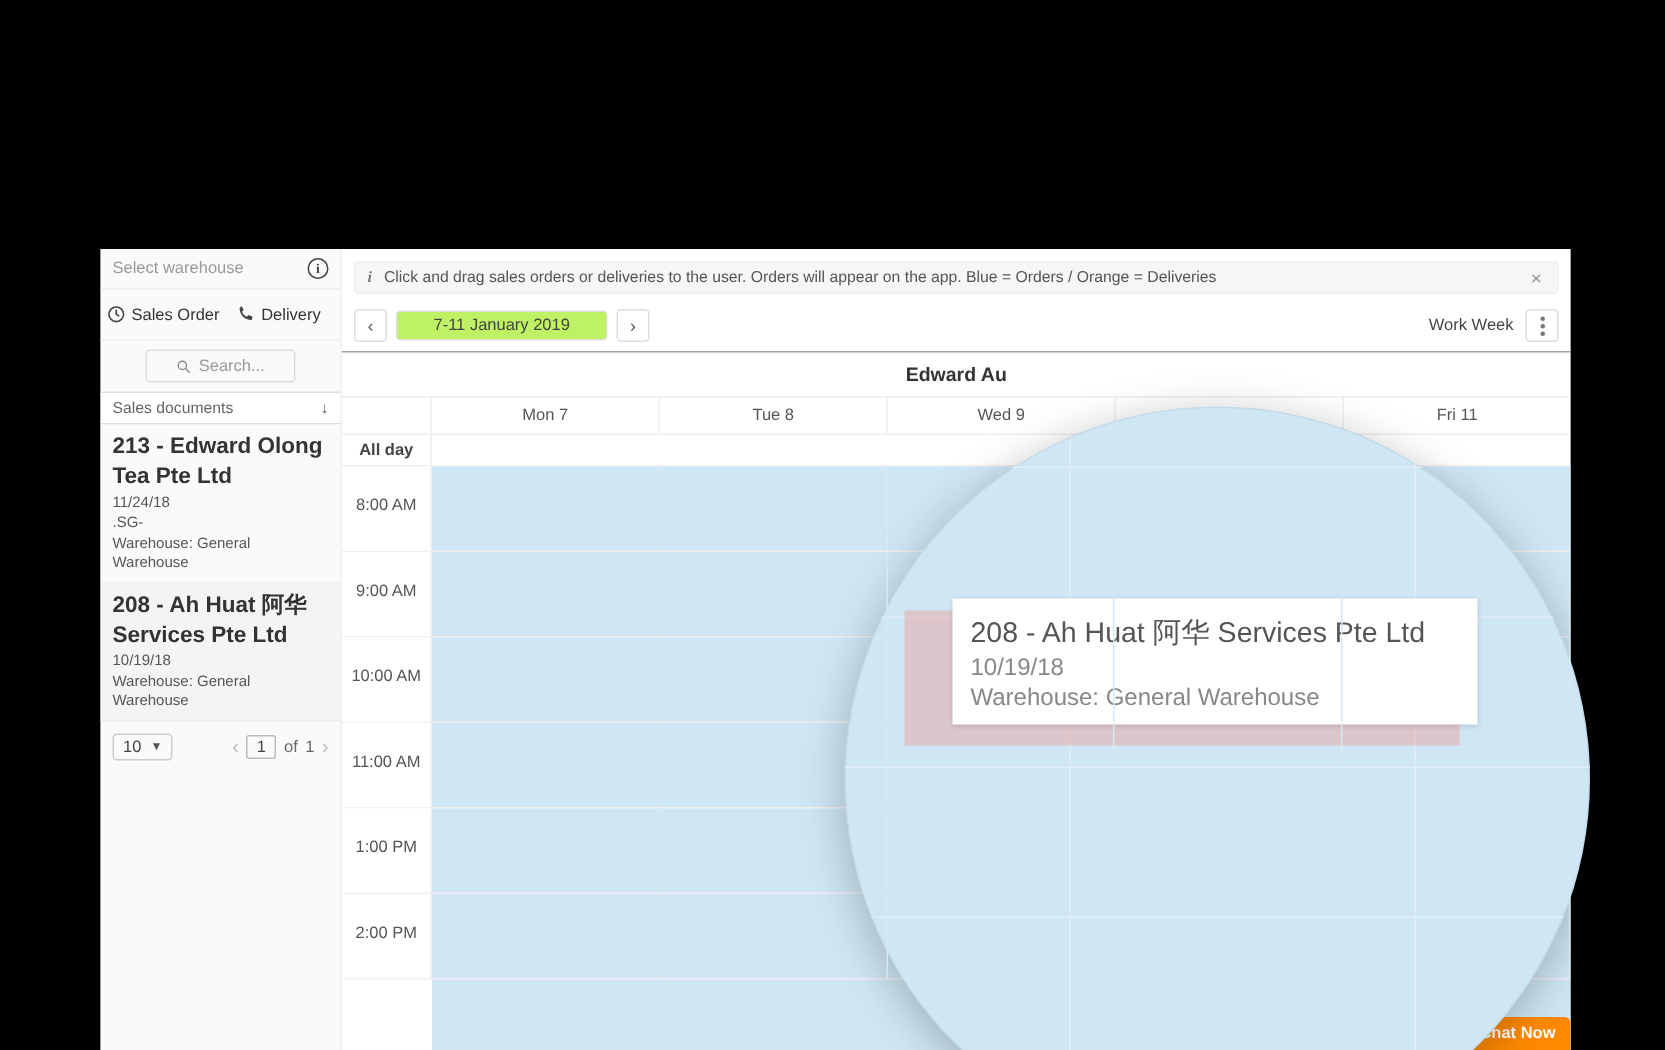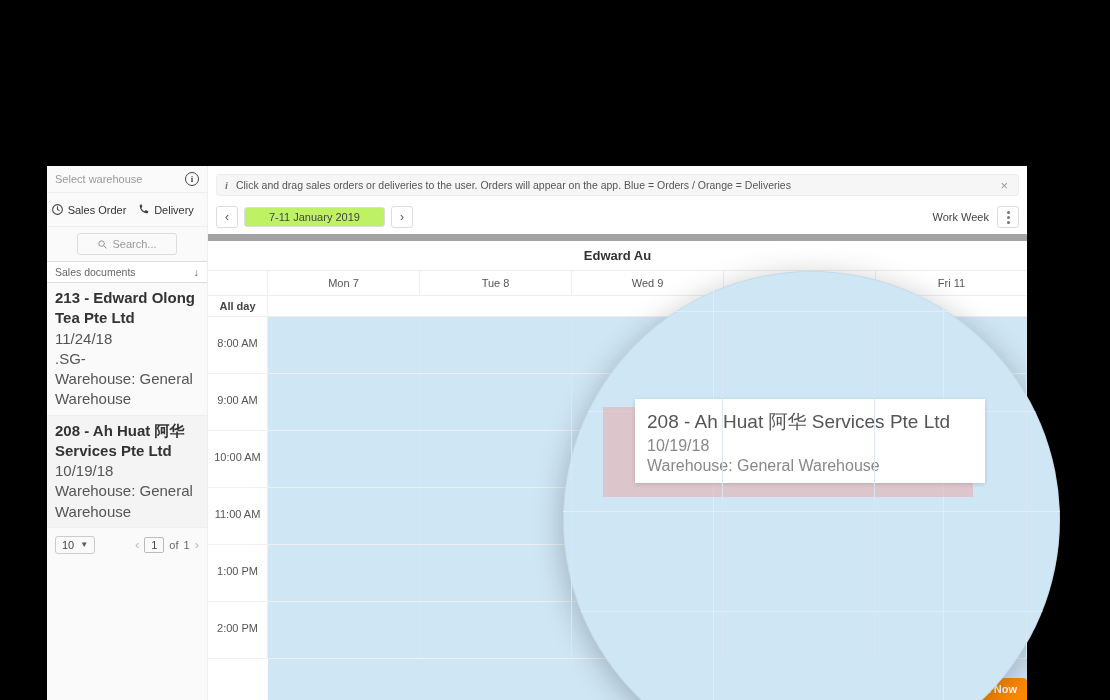--- a/index.html
+++ b/index.html
@@ -1,47 +1,47 @@
 <!DOCTYPE html>
 <html><head>
 <meta charset="utf-8">
 <style>
 * { box-sizing: border-box; margin: 0; padding: 0; font-family: -apple-system, BlinkMacSystemFont, "Segoe UI", Arial, sans-serif; }
 html, body { width: 1110px; height: 700px; background: #000; overflow: hidden; }
-.stage { position: absolute; left: 47px; top: 166px; width: 980px; height: 534px; background: #fff; box-shadow: 0 3px 12px rgba(0,0,0,0.25); overflow: hidden; }
+.stage { position: absolute; left: 67px; top: 166px; width: 980px; height: 534px; background: #fff; box-shadow: 0 3px 12px rgba(0,0,0,0.25); overflow: hidden; }
 .sidebar { position: absolute; left: 0; top: 0; width: 161px; height: 100%; background: #fafafa; border-right: 1px solid #eee; }
 .wh-row { display:flex; align-items:center; justify-content:space-between; padding:6px 8px; font-size:11px; color:#999; border-bottom:1px solid #eee; }
 .icon-circle { width:14px; height:14px; border:1.6px solid #444; border-radius:50%; display:inline-flex; align-items:center; justify-content:center; font-size:9px; font-weight:bold; color:#444; font-family:serif; }
 .so-row { display:flex; align-items:center; justify-content:space-between; padding:6px 3px; border-bottom:1px solid #eee; }
 .so-btn { flex:1; display:flex; align-items:center; justify-content:center; gap:4px; font-size:11px; color:#333; padding:4px 0; cursor:pointer; }
 .search-wrap { padding:6px; }
 .search-field { display:flex; align-items:center; justify-content:center; gap:4px; border:1px solid #ddd; border-radius:3px; padding:4px; font-size:11px; color:#999; margin:0 auto; width:100px; }
 .docs-header { display:flex; align-items:center; justify-content:space-between; padding:4px 8px; border-top:1px solid #ddd; border-bottom:1px solid #ddd; font-size:10.5px; color:#666; background:#fff; }
 .doc-card { padding:5px 8px; border-bottom:1px solid #eee; background:#fafafa; }
 .doc-card.alt { background:#f4f4f4; }
 .doc-title { font-size:15px; font-weight:600; color:#333; line-height:1.35; }
-.doc-meta { font-size:15px; color:#555; line-height:1.35; }
+.doc-meta { font-size:10px; color:#555; line-height:1.35; }
 .pager-row { display:flex; align-items:center; justify-content:space-between; padding:8px; font-size:11px; color:#444; }
 .pager-sel { border:1px solid #ccc; border-radius:3px; padding:2px 6px; display:flex; align-items:center; gap:6px; }
 .pager-ctrls { display:flex; align-items:center; gap:5px; font-size:11px; color:#666; }
 .pager-num { border:1px solid #bbb; border-radius:2px; padding:1px 6px; color:#444; }
 .chev { color:#bbb; font-size:13px; cursor:pointer; }
 
 .main { position:absolute; left:161px; top:0; right:0; height:100%; background:#fff; }
 .info-bar { margin:8px 8px 4px 8px; background:#f6f6f6; border:1px solid #eee; border-radius:3px; padding:4px 8px; display:flex; align-items:center; gap:8px; font-size:10.5px; color:#555; position:relative; }
 .info-close { position:absolute; right:10px; color:#999; cursor:pointer; font-size:13px; }
 .tool-bar { margin:0 8px; display:flex; align-items:center; justify-content:space-between; padding:6px 0; }
 .tb-left { display:flex; align-items:center; gap:6px; }
 .nav-btn { width:22px; height:22px; border:1px solid #ddd; border-radius:3px; display:flex; align-items:center; justify-content:center; font-size:12px; color:#555; background:#fff; cursor:pointer; }
 .daterange { border:1px solid #ddd; border-radius:3px; padding:3px 24px; font-size:11px; color:#444; background:#bef264; }
 .tb-right { display:flex; align-items:center; gap:8px; font-size:11px; color:#444; }
 .dots { width:22px; height:22px; border:1px solid #ddd; border-radius:3px; display:flex; align-items:center; justify-content:center; cursor:pointer; }
 .dots span { width:3px; height:3px; background:#777; border-radius:50%; display:block; box-shadow:0 -5px 0 #777, 0 5px 0 #777; }
 
-.cal-header { border-top:7px solid #a3a3a3; border-bottom:1px solid #eee; text-align:center; padding:7px 0; font-size:13px; font-weight:600; color:#333; }
+.cal-header { border-top:1px solid #a3a3a3; border-bottom:1px solid #eee; text-align:center; padding:7px 0; font-size:13px; font-weight:600; color:#333; }
 .day-row { display:flex; border-bottom:1px solid #eee; font-size:11px; color:#555; }
 .time-col { width:60px; border-right:1px solid #eee; text-align:center; padding:6px 0; }
 .day-col { flex:1; text-align:center; padding:6px 0; border-right:1px solid #eee; }
 .day-col:last-child { border-right:none; }
 .allday-row { display:flex; border-bottom:1px solid #eee; font-size:11px; font-weight:600; color:#444;justify-content:space-between; }
 .allday-row .time-col { padding:4px 0; }
 .allday-row .day-col { border-right:none; }
 
 .grid { position:relative; }
 .blue-area { position:absolute; left:60px; top:0; right:0; bottom:0; background:#cfe6f5; }

